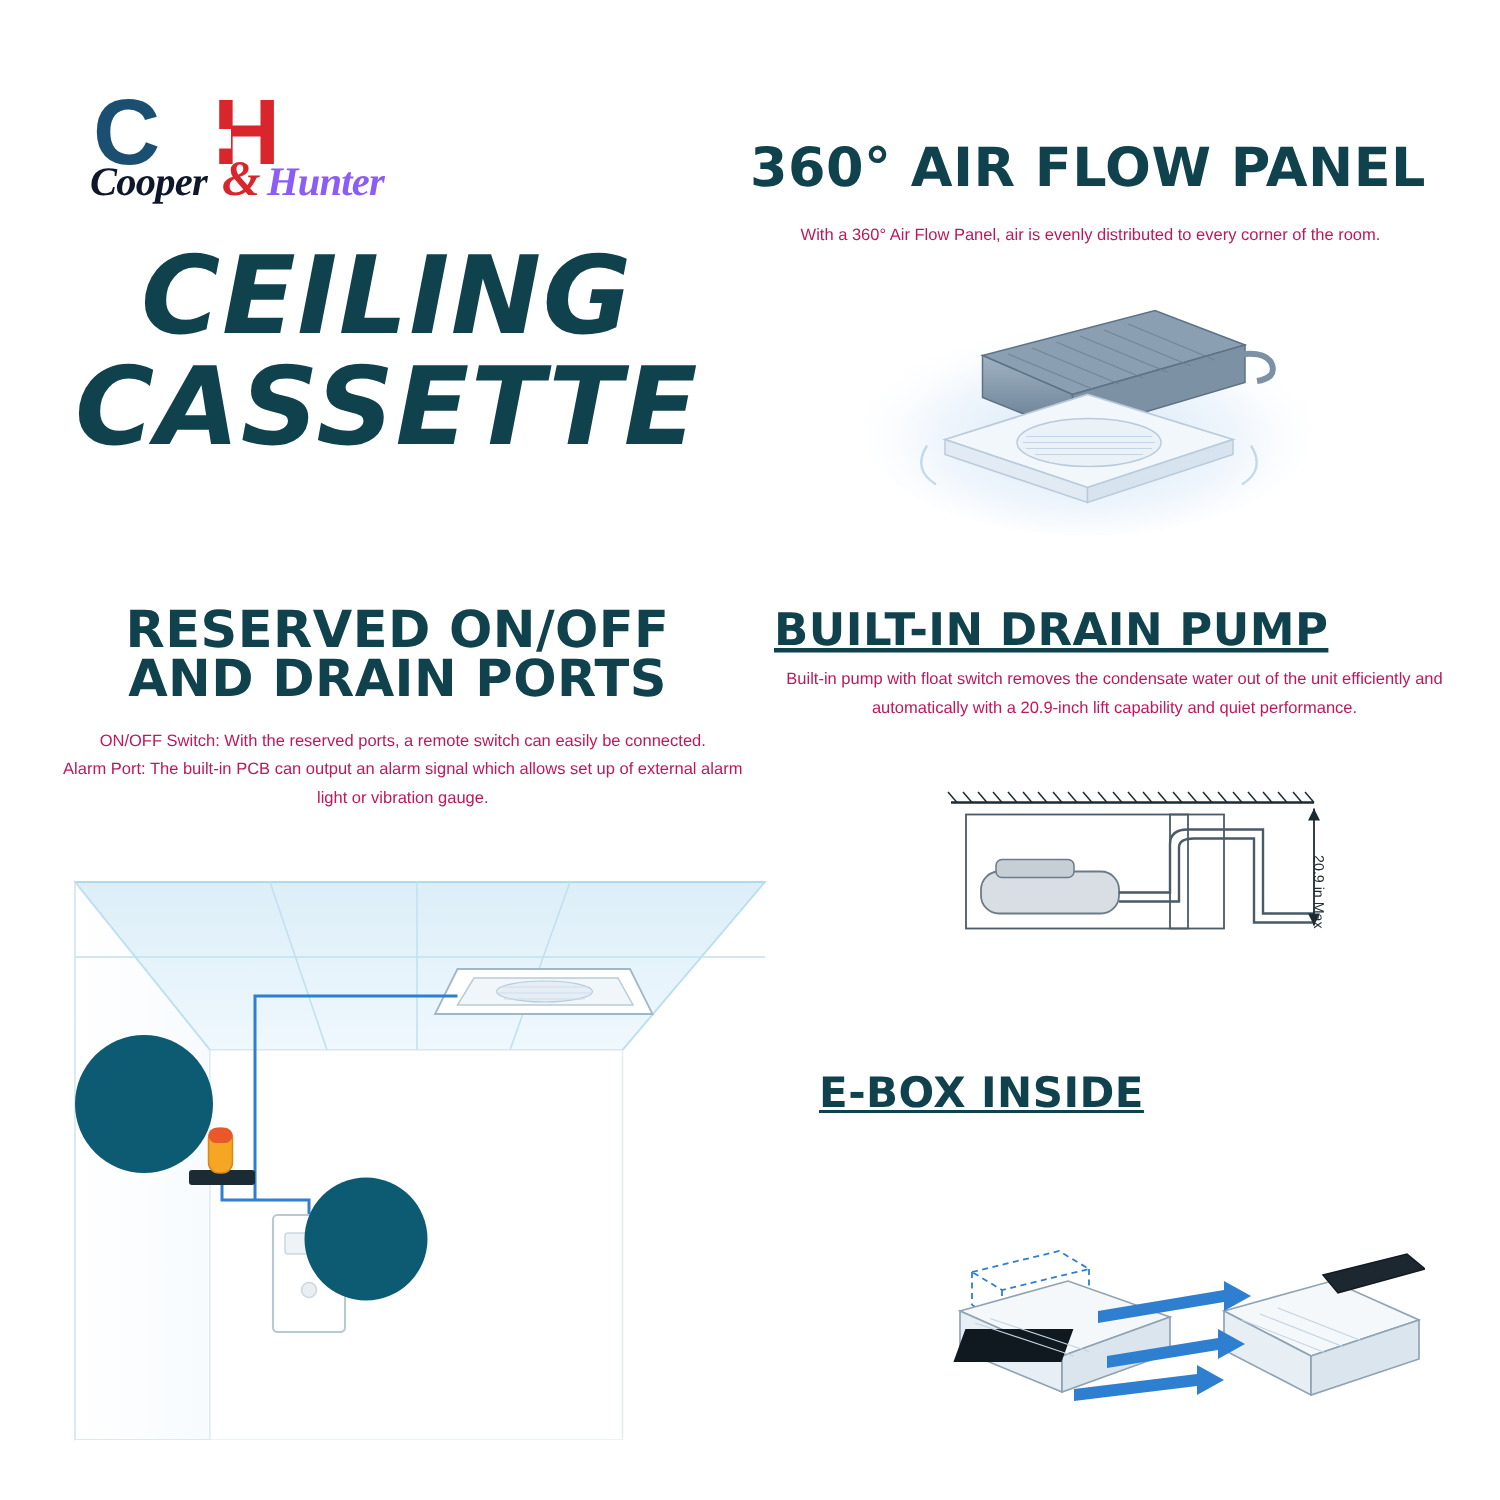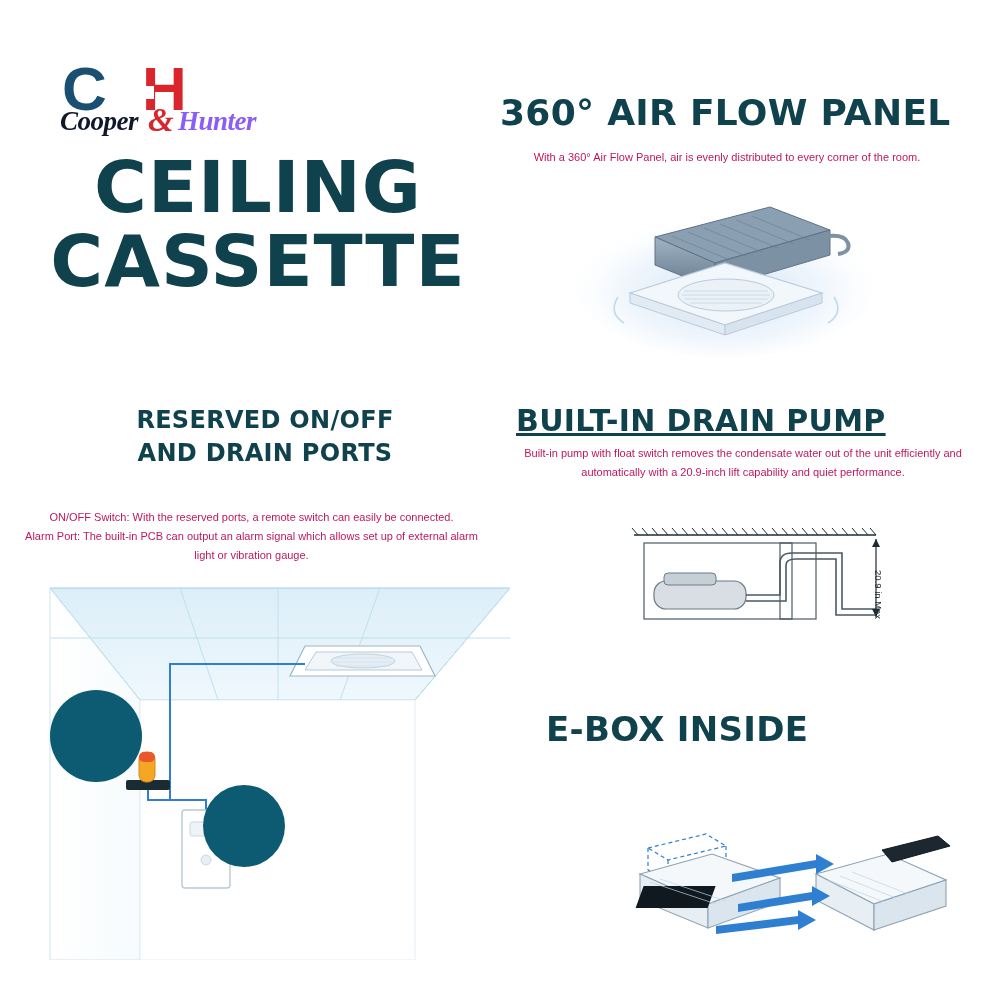--- a/index.html
+++ b/index.html
@@ -89,29 +89,30 @@
     font-style: italic;
     font-size: 27px;
     color: #8b5cf6;
     letter-spacing: -0.5px;
   }
 
   
   .main-title {
     position: absolute;
     left: 28px;
-    top: 150px;
+    top: 160px;
     width: 460px;
     font-family: "DejaVu Sans", sans-serif;
     font-weight: bold;
     font-size: 72px;
     line-height: 74px;
     letter-spacing: 1px;
     color: #10424d;
     text-align: center;
+    font-style: italic;
   }
   .main-title .l1 { display: block; }
   .main-title .l2 { display: block; }
 
   
   .sec-head {
     position: absolute;
     font-family: "DejaVu Sans", sans-serif;
     font-weight: bold;
     color: #10424d;
@@ -122,27 +123,27 @@
     font-family: "Liberation Sans", sans-serif;
     font-size: 11px;
     line-height: 19px;
     color: #be185d;
     text-align: center;
   }
 
   #h-airflow { left: 500px; top: 96px; font-size: 36px; line-height: 34px; width: 460px; }
   #p-airflow { left: 502px; top: 148px; width: 450px; }
 
-  #h-ports { left: 50px; top: 404px; font-size: 24px; line-height: 33px; width: 430px; text-align: center;}
-  #p-ports { left: 24px; top: 485px; width: 455px; margin-top: 23px; }
+  #h-ports { left: 50px; top: 404px; font-size: 34px; line-height: 33px; width: 430px; text-align: center;}
+  #p-ports { left: 41px; top: 485px; width: 455px; }
 
   #h-drain { left: 516px; top: 404px; font-size: 30px; line-height: 34px; width: 460px; text-decoration: underline; }
   #p-drain { left: 518px; top: 444px; width: 450px; }
 
-  #h-ebox { left: 546px; top: 712px; font-size: 34px; line-height: 34px; width: 430px; }
+  #h-ebox { left: 546px; top: 712px; font-size: 28px; line-height: 34px; width: 430px; text-decoration: underline; }
   #p-ebox { left: 548px; top: 752px; width: 410px; }
 
   
   .room-wrap {
     position: absolute;
     left: 20px;
     top: 560px;
     width: 510px;
     height: 420px;
   }

